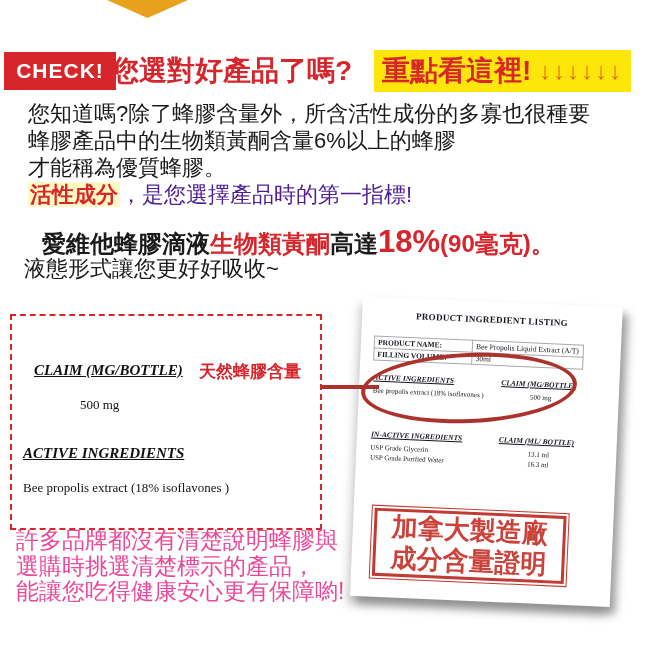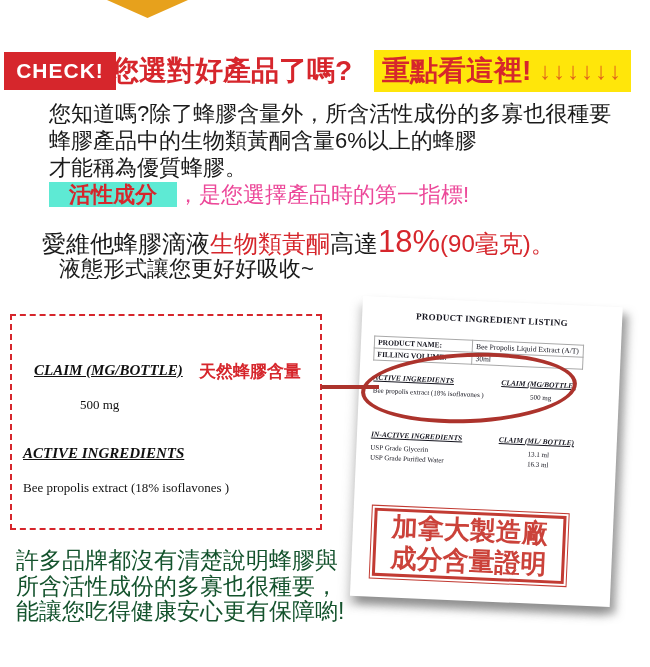--- a/index.html
+++ b/index.html
@@ -26,34 +26,34 @@
   .highlight-box {
     position:absolute; left:374px; top:50px; height:42px; background:#ffe60a;
     display:flex; align-items:center; padding:0 8px; white-space:nowrap;
   }
   .highlight-box .hl-text { color:#d6262c; font-size:28px; font-weight:700; }
   .highlight-box .arrows {
     color:#e2671c; font-size:24px; font-weight:700; letter-spacing:2px; margin-left:8px;
   }
   
   .intro {
-    position:absolute; left:49px; top:100px; font-size:22px; line-height:27px;
+    position:absolute; left:28px; top:100px; font-size:22px; line-height:27px;
     color:#1a1a1a; white-space:nowrap;
   }
-  .intro .mark { background:#5eead4; color:#d6262c; font-weight:700; padding:0 20px;text-align:right; }
-  .intro .red { color:#ec4899; }
+  .intro .mark { background:#fef9c3; color:#d6262c; font-weight:700; padding:0 2px;text-align:right; }
+  .intro .red { color:#4c1d95; }
   
   .product-line {
-    position:absolute; left:42px; top:224px; font-size:24px; font-weight:400;
+    position:absolute; left:42px; top:224px; font-size:24px; font-weight:700;
     color:#1a1a1a; white-space:nowrap;
   }
   .product-line .red { color:#d6262c; }
   .product-line .big { font-size:31px; }
   .product-sub {
-    position:absolute; left:59px; top:254px; font-size:22px; color:#1a1a1a; white-space:nowrap;
+    position:absolute; left:24px; top:254px; font-size:22px; color:#1a1a1a; white-space:nowrap;
   }
   
   .zoom-box {
     position:absolute; left:10px; top:314px; width:312px; height:216px;
     border:2px dashed #d6262c;
   }
   .zb-serif { font-family:"Liberation Serif", serif; color:#111111; }
   .zb-claim-label { position:absolute; left:22px; top:46px; font-size:15px; font-weight:700; font-style:italic; text-decoration:underline; }
   .zb-claim-value { position:absolute; left:68px; top:81px; font-size:13px; }
   .zb-active-label { position:absolute; left:11px; top:129px; font-size:15px; font-weight:700; font-style:italic; text-decoration:underline; }
@@ -107,22 +107,22 @@
     font-family:"Liberation Sans", sans-serif; white-space:nowrap;
   }
   
   .ellipse {
     position:absolute; left:361px; top:353px; width:216px; height:70px;
     border:4.5px solid #ac332c; border-radius:50%;
     transform:rotate(-2.5deg); z-index:5;
   }
   
   .footer-text {
-    position:absolute; left:16px; top:548px; font-size:23px; line-height:25.5px;
-    color:#14532d; white-space:nowrap;
+    position:absolute; left:16px; top:528px; font-size:23px; line-height:25.5px;
+    color:#ec4899; white-space:nowrap;
   }
 </style>
 </head>
 <body>
 
 <div class="page">
 
   <div class="top-arrow"></div>
 
   <div class="check-badge">CHECK!</div>
@@ -203,17 +203,17 @@
         <div>加拿大製造廠</div>
         <div>成分含量證明</div>
       </div>
     </div>
   </div>
 
   <div class="ellipse"></div>
 
   <div class="footer-text">
     <div>許多品牌都沒有清楚說明蜂膠與</div>
-    <div>所含活性成份的多寡也很種要，</div>
+    <div>選購時挑選清楚標示的產品，</div>
     <div>能讓您吃得健康安心更有保障喲!</div>
   </div>
 
 </div>
 
 </body></html>

